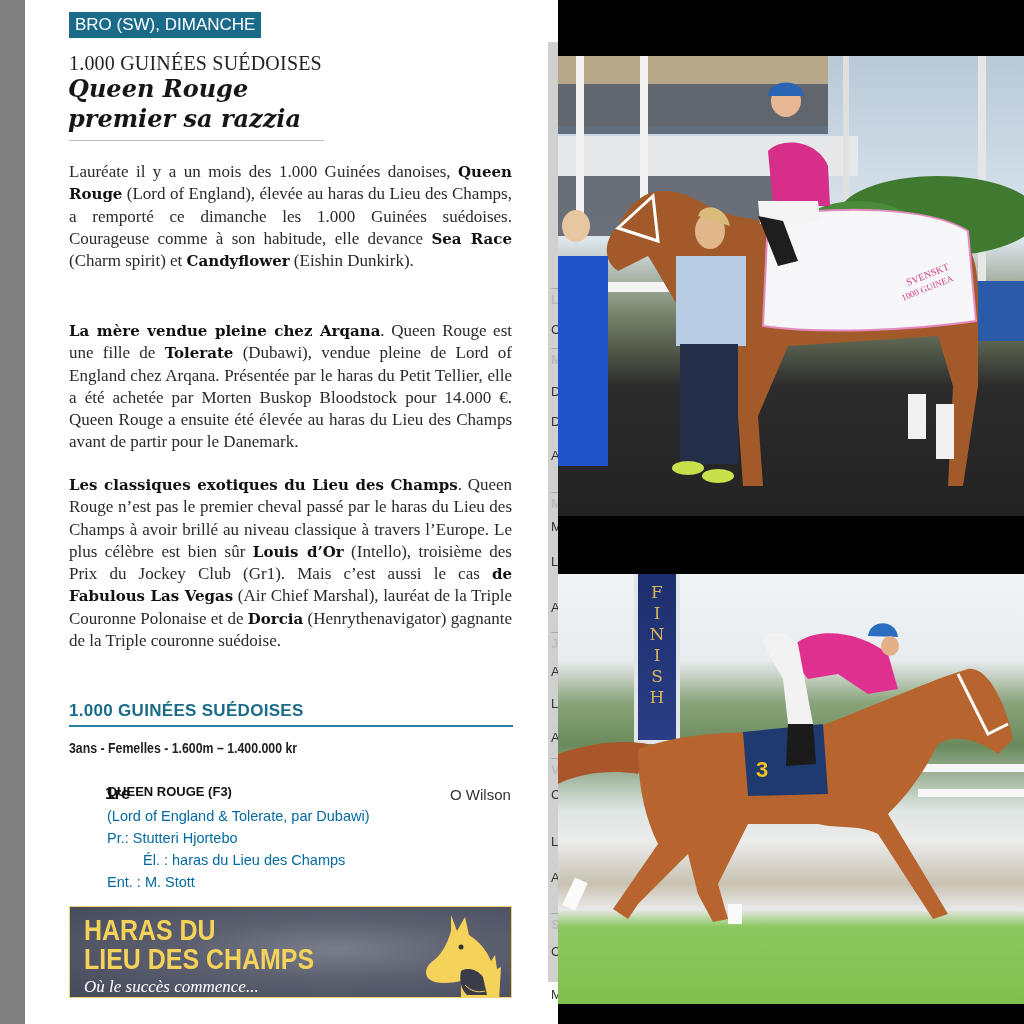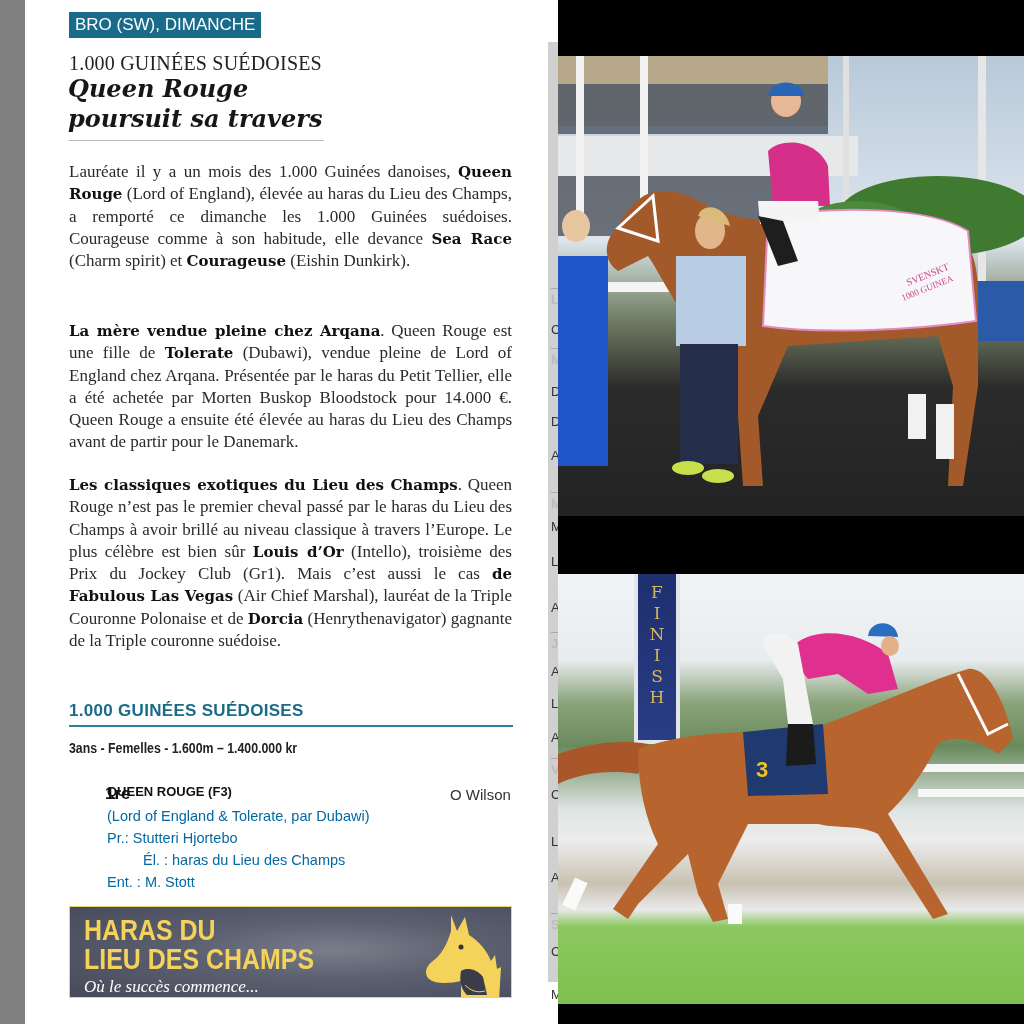--- a/index.html
+++ b/index.html
@@ -64,25 +64,25 @@
 </style>
 </head>
 <body>
 
 <div class="left-margin"></div>
 
 <div class="tag">BRO (SW), DIMANCHE</div>
 <div class="kicker">1.000 GUINÉES SUÉDOISES</div>
 <div class="headline">
   <div>Queen Rouge</div>
-  <div>poursuit sa travers</div>
+  <div>premier sa razzia</div>
 </div>
 <div class="head-rule"></div>
 
-<div class="body-text p1"><span>Lauréate il y a un mois des 1.000 Guinées danoises, </span><b>Queen Rouge</b><span> (Lord of England), élevée au haras du Lieu des Champs, a remporté ce dimanche les 1.000 Guinées suédoises. Courageuse comme à son habitude, elle devance </span><b>Sea Race</b><span> (Charm spirit) et </span><b>Courageuse</b><span> (Eishin Dunkirk).</span></div>
+<div class="body-text p1"><span>Lauréate il y a un mois des 1.000 Guinées danoises, </span><b>Queen Rouge</b><span> (Lord of England), élevée au haras du Lieu des Champs, a remporté ce dimanche les 1.000 Guinées suédoises. Courageuse comme à son habitude, elle devance </span><b>Sea Race</b><span> (Charm spirit) et </span><b>Candyflower</b><span> (Eishin Dunkirk).</span></div>
 <div class="body-text p2"><b>La mère vendue pleine chez Arqana</b><span>. Queen Rouge est une fille de </span><b>Tolerate</b><span> (Dubawi), vendue pleine de Lord of England chez Arqana. Présentée par le haras du Petit Tellier, elle a été achetée par Morten Buskop Bloodstock pour 14.000 €. Queen Rouge a ensuite été élevée au haras du Lieu des Champs avant de partir pour le Danemark.</span></div>
 <div class="body-text p3"><b>Les classiques exotiques du Lieu des Champs</b><span>. Queen Rouge n’est pas le premier cheval passé par le haras du Lieu des Champs à avoir brillé au niveau classique à travers l’Europe. Le plus célèbre est bien sûr </span><b>Louis d’Or</b><span> (Intello), troisième des Prix du Jockey Club (Gr1). Mais c’est aussi le cas </span><b>de Fabulous Las Vegas</b><span> (Air Chief Marshal), lauréat de la Triple Couronne Polonaise et de </span><b>Dorcia</b><span> (Henrythenavigator) gagnante de la Triple couronne suédoise.</span></div>
 
 <div class="results-title">1.000 GUINÉES SUÉDOISES</div>
 <div class="results-rule"></div>
 <div class="race-info">3ans - Femelles - 1.600m – 1.400.000 kr</div>
 
 <div class="place">1re</div>
 <div class="horse-name">QUEEN ROUGE (F3)</div>
 <div class="jockey" style="left:450px;right:auto;">O Wilson</div>

